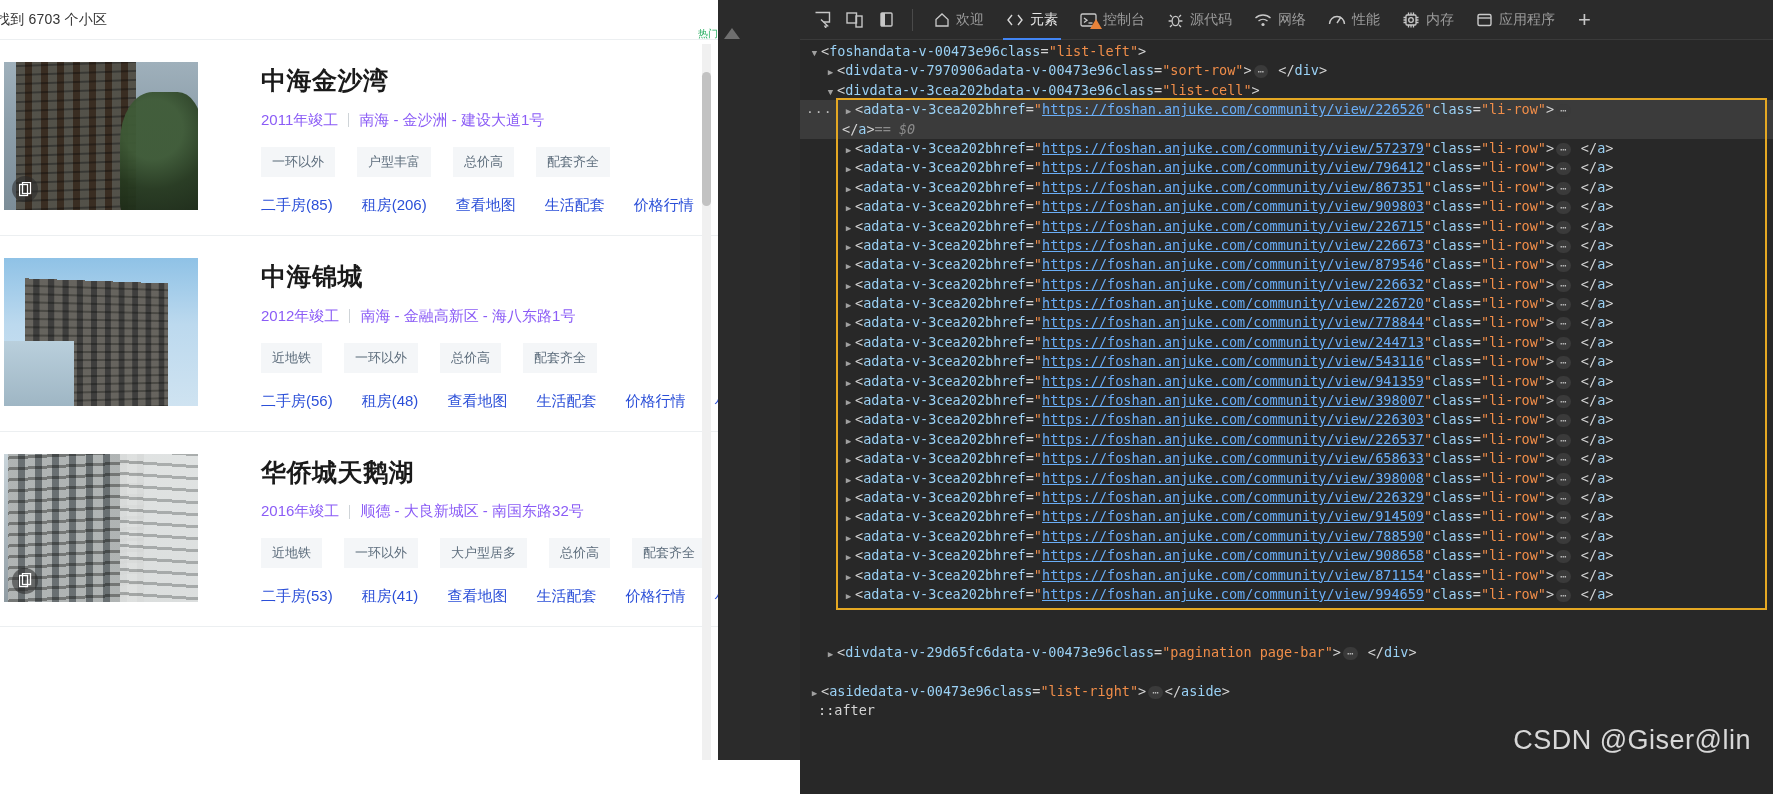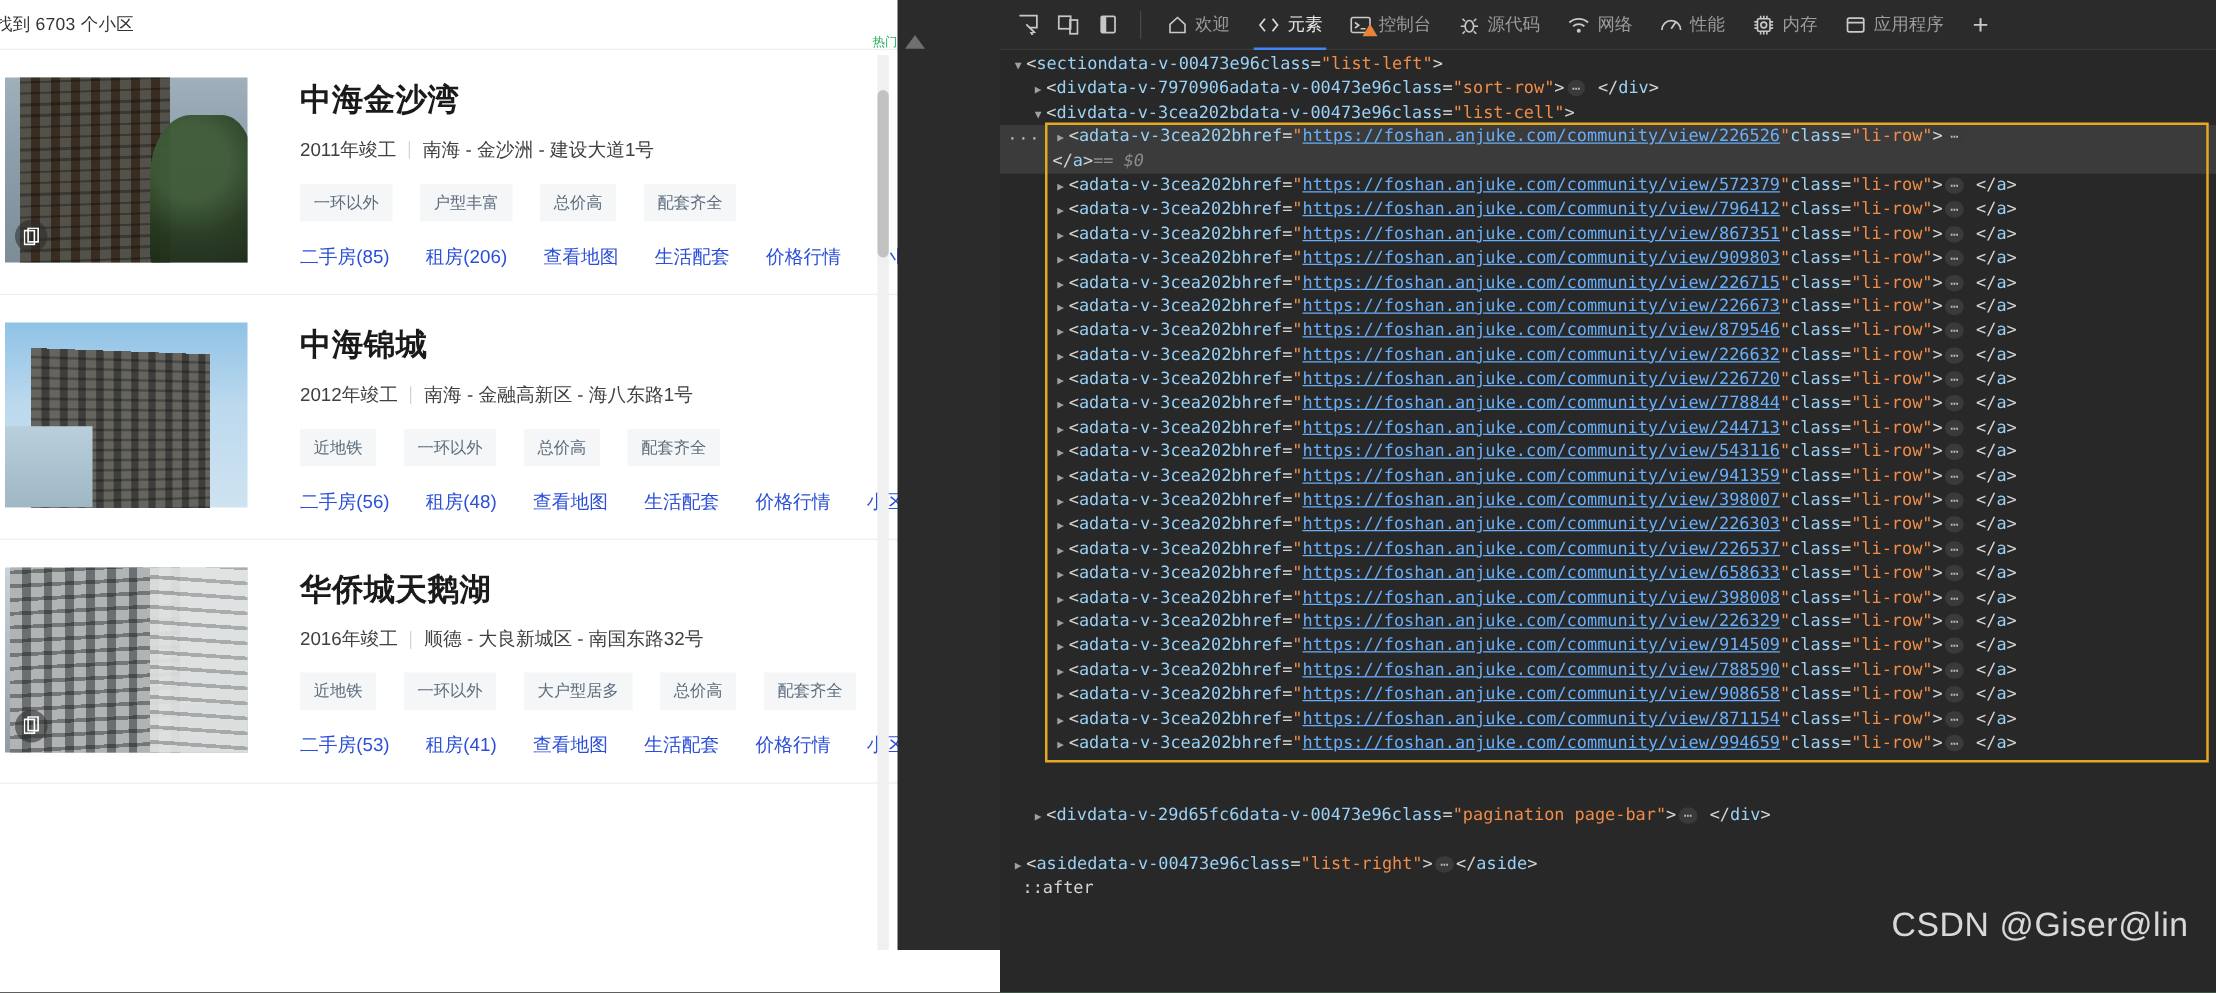--- a/index.html
+++ b/index.html
@@ -123,36 +123,37 @@
     transform: skewY(-3deg);
   }
   .img-c::after{
     content:"";position:absolute;right:-6%;top:-8%;width:46%;height:118%;
     background: repeating-linear-gradient(180deg,#e2e4e3 0px,#e2e4e3 9px,#a7aaa9 9px,#a7aaa9 12px);
     transform: skewY(4deg);
     opacity:.92;
   }
 
   .card-body {
-    padding-left: 42px;
+    padding-left: 26px;
     padding-top: 4px;
     flex: 1 1 auto;
     min-width: 0;
+    margin-left: 37px;
   }
   .card-title {
     font-size: 25px;
     font-weight: bold;
     color: #1a1a1a;
     line-height: 1.15;
     letter-spacing: .5px;
   }
   .card-meta {
     margin-top: 16px;
     font-size: 15px;
-    color: #404040;
+    color: #8b5cf6;
     display: flex;
     align-items: center;
     white-space: nowrap;
   }
   .card-meta .sep {
     display: inline-block;
     width: 1px; height: 14px;
     background: #cfd4d8;
     margin: 0 10px;
   }
@@ -574,21 +575,21 @@
             </svg>
           </span>
         <span>应用程序</span>
       </div>
 
       <div class="dt-plus">+</div>
     </div>
 
     <div class="dt-body">
       <div class="dom-tree" id="domTree">
-          <div class="node" style="padding-left: 8px;"><span class="caret">▼</span><span class="punc">&lt;</span><span class="tagname">section</span> <span class="attr">data-v-00473e96</span> <span class="attr">class</span><span class="punc">=</span><span class="attrval">"list-left"</span><span class="punc">&gt;</span></div>
+          <div class="node" style="padding-left: 8px;"><span class="caret">▼</span><span class="punc">&lt;</span><span class="tagname">foshan</span> <span class="attr">data-v-00473e96</span> <span class="attr">class</span><span class="punc">=</span><span class="attrval">"list-left"</span><span class="punc">&gt;</span></div>
           <div class="node" style="padding-left: 24px;"><span class="caret">▶</span><span class="punc">&lt;</span><span class="tagname">div</span> <span class="attr">data-v-7970906a</span> <span class="attr">data-v-00473e96</span> <span class="attr">class</span><span class="punc">=</span><span class="attrval">"sort-row"</span><span class="punc">&gt;</span><span class="ellipsis-pill">⋯</span><span class="punc"> &lt;/</span><span class="tagname">div</span><span class="punc">&gt;</span></div>
           <div class="node" style="padding-left: 24px;"><span class="caret">▼</span><span class="punc">&lt;</span><span class="tagname">div</span> <span class="attr">data-v-3cea202b</span> <span class="attr">data-v-00473e96</span> <span class="attr">class</span><span class="punc">=</span><span class="attrval">"list-cell"</span><span class="punc">&gt;</span></div>
           <div class="node selected-row" style="padding-left: 42px;"><span class="caret">▶</span><span class="punc">&lt;</span><span class="tagname">a</span> <span class="attr">data-v-3cea202b</span> <span class="attr">href</span><span class="punc">=</span><span class="attrval">"</span><span class="link">https://foshan.anjuke.com/community/view/226526</span><span class="attrval">"</span> <span class="attr">class</span><span class="punc">=</span><span class="attrval">"li-row"</span><span class="punc">&gt;</span><span class="ellipsis-pill">⋯</span></div>
           <div class="node selected-row" style="padding-left: 42px;"><span class="punc">&lt;/</span><span class="tagname">a</span><span class="punc">&gt;</span>  <span class="sel-marker">== $0</span></div>
           <div class="node" style="padding-left: 42px;"><span class="caret">▶</span><span class="punc">&lt;</span><span class="tagname">a</span> <span class="attr">data-v-3cea202b</span> <span class="attr">href</span><span class="punc">=</span><span class="attrval">"</span><span class="link">https://foshan.anjuke.com/community/view/572379</span><span class="attrval">"</span> <span class="attr">class</span><span class="punc">=</span><span class="attrval">"li-row"</span><span class="punc">&gt;</span><span class="ellipsis-pill">⋯</span><span class="punc"> &lt;/</span><span class="tagname">a</span><span class="punc">&gt;</span></div>
           <div class="node" style="padding-left: 42px;"><span class="caret">▶</span><span class="punc">&lt;</span><span class="tagname">a</span> <span class="attr">data-v-3cea202b</span> <span class="attr">href</span><span class="punc">=</span><span class="attrval">"</span><span class="link">https://foshan.anjuke.com/community/view/796412</span><span class="attrval">"</span> <span class="attr">class</span><span class="punc">=</span><span class="attrval">"li-row"</span><span class="punc">&gt;</span><span class="ellipsis-pill">⋯</span><span class="punc"> &lt;/</span><span class="tagname">a</span><span class="punc">&gt;</span></div>
           <div class="node" style="padding-left: 42px;"><span class="caret">▶</span><span class="punc">&lt;</span><span class="tagname">a</span> <span class="attr">data-v-3cea202b</span> <span class="attr">href</span><span class="punc">=</span><span class="attrval">"</span><span class="link">https://foshan.anjuke.com/community/view/867351</span><span class="attrval">"</span> <span class="attr">class</span><span class="punc">=</span><span class="attrval">"li-row"</span><span class="punc">&gt;</span><span class="ellipsis-pill">⋯</span><span class="punc"> &lt;/</span><span class="tagname">a</span><span class="punc">&gt;</span></div>
           <div class="node" style="padding-left: 42px;"><span class="caret">▶</span><span class="punc">&lt;</span><span class="tagname">a</span> <span class="attr">data-v-3cea202b</span> <span class="attr">href</span><span class="punc">=</span><span class="attrval">"</span><span class="link">https://foshan.anjuke.com/community/view/909803</span><span class="attrval">"</span> <span class="attr">class</span><span class="punc">=</span><span class="attrval">"li-row"</span><span class="punc">&gt;</span><span class="ellipsis-pill">⋯</span><span class="punc"> &lt;/</span><span class="tagname">a</span><span class="punc">&gt;</span></div>
           <div class="node" style="padding-left: 42px;"><span class="caret">▶</span><span class="punc">&lt;</span><span class="tagname">a</span> <span class="attr">data-v-3cea202b</span> <span class="attr">href</span><span class="punc">=</span><span class="attrval">"</span><span class="link">https://foshan.anjuke.com/community/view/226715</span><span class="attrval">"</span> <span class="attr">class</span><span class="punc">=</span><span class="attrval">"li-row"</span><span class="punc">&gt;</span><span class="ellipsis-pill">⋯</span><span class="punc"> &lt;/</span><span class="tagname">a</span><span class="punc">&gt;</span></div>
           <div class="node" style="padding-left: 42px;"><span class="caret">▶</span><span class="punc">&lt;</span><span class="tagname">a</span> <span class="attr">data-v-3cea202b</span> <span class="attr">href</span><span class="punc">=</span><span class="attrval">"</span><span class="link">https://foshan.anjuke.com/community/view/226673</span><span class="attrval">"</span> <span class="attr">class</span><span class="punc">=</span><span class="attrval">"li-row"</span><span class="punc">&gt;</span><span class="ellipsis-pill">⋯</span><span class="punc"> &lt;/</span><span class="tagname">a</span><span class="punc">&gt;</span></div>

